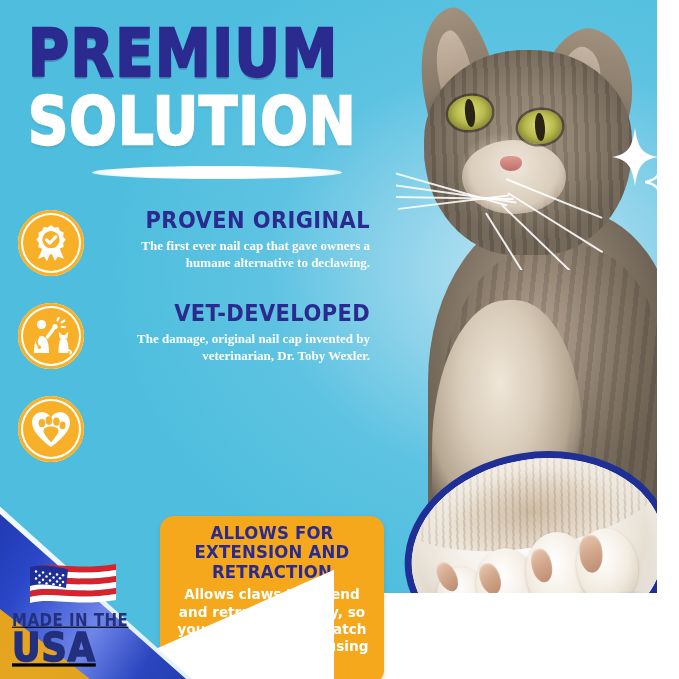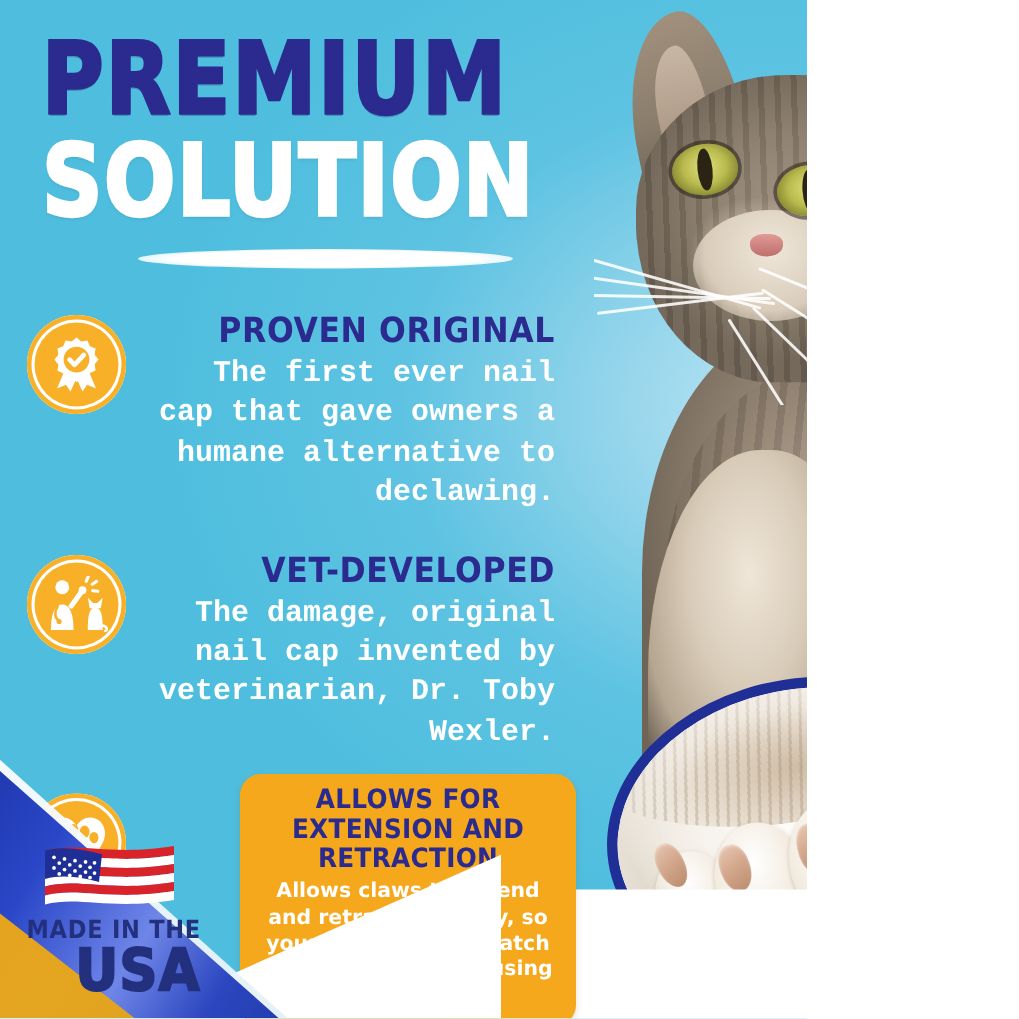--- a/index.html
+++ b/index.html
@@ -1,19 +1,19 @@
 <!DOCTYPE html>
 <html><head>
 <meta charset="utf-8">
 <style>
   html,body{margin:0;padding:0;background:#fff;}
   body{font-family:"Liberation Sans",sans-serif;}
 
   .canvas{
-    position:relative;width:538px;height:679px;overflow:hidden;
+    position:relative;width:657px;height:679px;overflow:hidden;
     background:#ffffff;
   }
 
   
   .bg-blue{
     position:absolute;left:0;top:0;width:679px;height:679px;
     background:
       radial-gradient(ellipse 420px 340px at 78% 40%, #bfe6f4 0%, #8fd3ea 32%, #5ec3e2 62%, #4fbede 100%),
       linear-gradient(160deg,#5cc3e3 0%,#5cc3e3 45%,#63c7e5 100%);
   }
@@ -125,22 +125,22 @@
     margin-top:4px;
   }
   .f-icon svg{display:block;}
   .f-text{margin-left:14px;padding-top:2px;}
   .f-title{
     color:#2b2a8e;font-weight:bold;font-size:21px;letter-spacing:.4px;
     font-family:"DejaVu Sans",sans-serif;line-height:1.05;
     transform:scaleY(1.1);transform-origin:left top;margin-bottom:7px;
   }
   .f-desc{
-    color:#ffffff;font-weight:bold;font-size:20px;line-height:1.32;
-    font-family:Liberation Mono, monospace;max-width:272px;
+    color:#ffffff;font-weight:bold;font-size:13px;line-height:1.32;
+    font-family:Liberation Serif, serif;max-width:272px;
   }
 
   
   .curl-gold{
     position:absolute;left:0;bottom:0;width:300px;height:250px;
     background:linear-gradient(118deg,#e8a21c 0%,#e3a520 40%,#d99a1b 100%);
     clip-path:polygon(0% 36%, 56% 100%, 0% 100%);
   }
   .curl-flap{
     position:absolute;left:0;bottom:0;width:300px;height:250px;
@@ -154,21 +154,21 @@
     background:linear-gradient(120deg,#ffffff 0%,#eaf4fa 60%,#d6e9f3 100%);
     opacity:.95;
   }
   .curl-white-under{
     position:absolute;left:34px;bottom:0;width:300px;height:140px;
     clip-path:polygon(0% 100%, 100% 100%, 100% 22%, 18% 100%);
     background:#ffffff;
   }
 
   
-  .usa{position:absolute;left:12px;bottom:12px;width:122px;text-align:right;}
+  .usa{position:absolute;left:12px;bottom:12px;width:122px;text-align:left;text-decoration:underline;}
   .flag{width:86px;height:46px;margin:0 auto 6px auto;position:relative;}
   .flag svg{display:block;}
   .usa-l1{
     color:#22307e;font-weight:bold;font-size:15px;letter-spacing:.5px;
     font-family:"DejaVu Sans",sans-serif;line-height:1;transform:scaleY(1.12);
   }
   .usa-l2{
     color:#22307e;font-weight:bold;font-size:35px;letter-spacing:1px;
     font-family:"DejaVu Sans",sans-serif;line-height:1.02;margin-top:3px;
     transform:scaleY(1.1);-webkit-text-stroke:1.5px #22307e;

